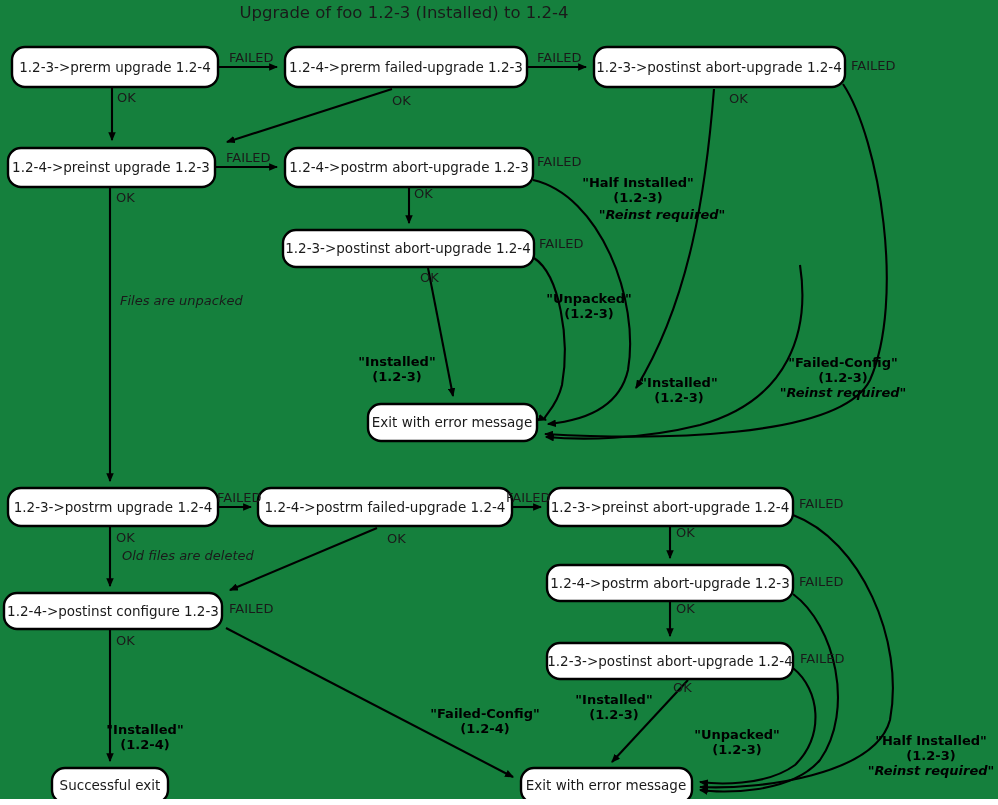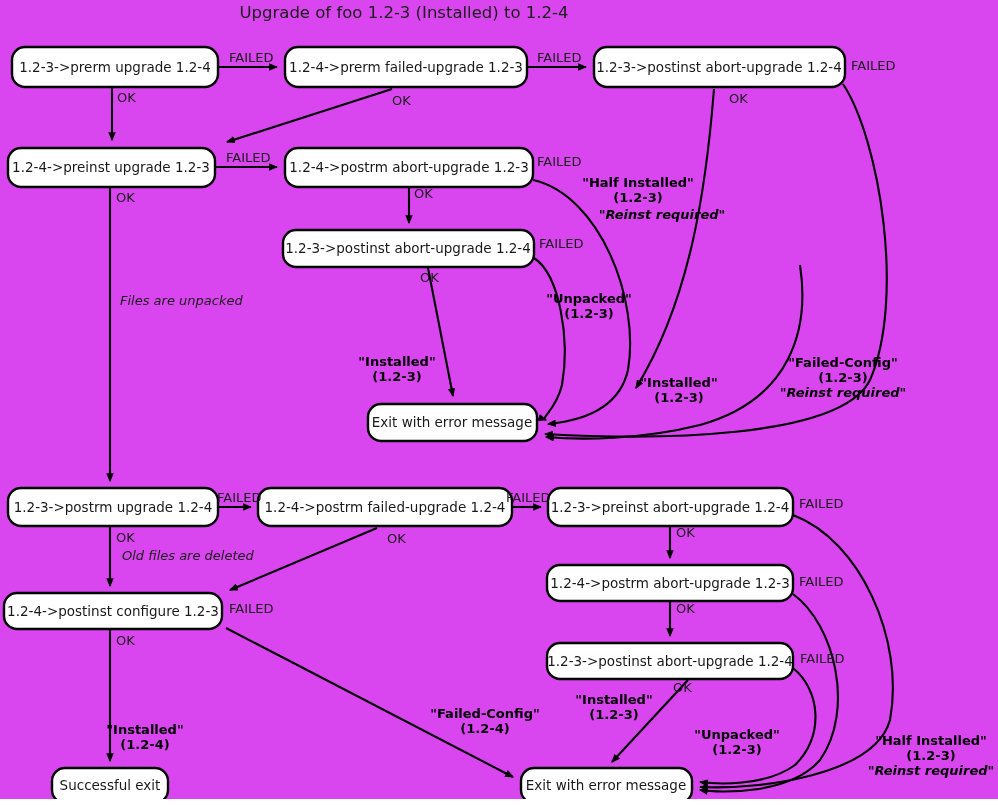--- a/index.html
+++ b/index.html
@@ -7,21 +7,21 @@
     padding: 0;
     background: #ffffff;
   }
   body {
     font-family: "DejaVu Sans", "Liberation Sans", sans-serif;
   }
   #canvas-wrap {
     position: relative;
     width: 998px;
     height: 799px;
-    background: #d946ef;
+    background: #15803d;
     overflow: hidden;
   }
   svg#flow {
     display: block;
     width: 998px;
     height: 805px;
   }
   .node-box {
     fill: #ffffff;
     stroke: #000000;

